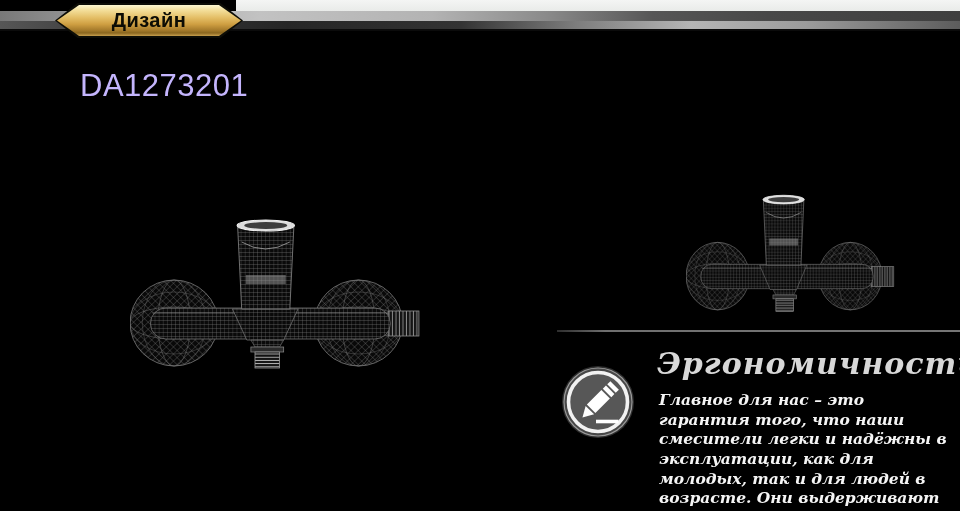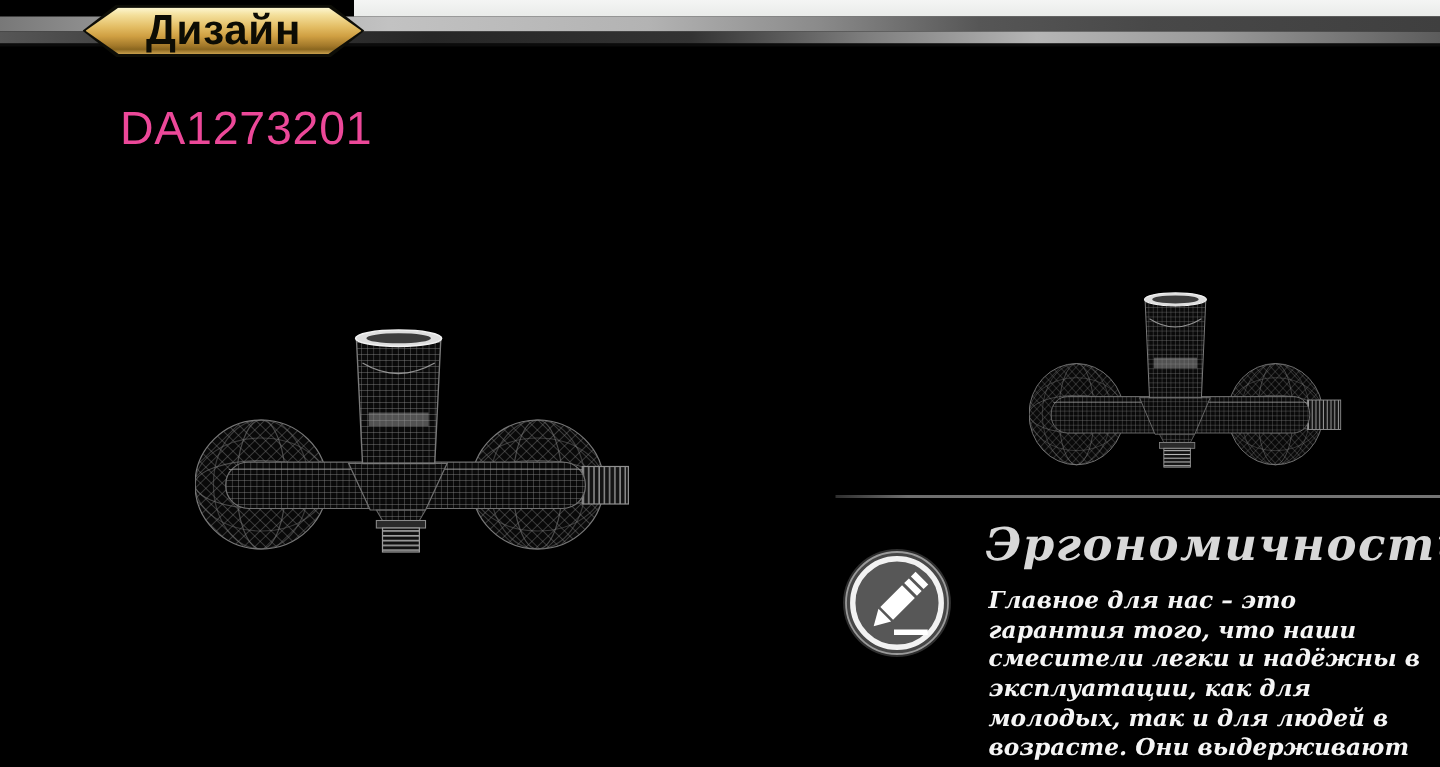--- a/index.html
+++ b/index.html
@@ -28,27 +28,27 @@
     clip-path:polygon(0 50%,12% 0,88% 0,100% 50%,88% 100%,12% 100%);
     background:#0d0d07;
   }
   .badge-inner{
     position:absolute;left:2px;top:2px;right:2px;bottom:2px;
     clip-path:polygon(0 50%,12% 0,88% 0,100% 50%,88% 100%,12% 100%);
     background:linear-gradient(180deg,#fdf7d2 0%,#f4e09c 16%,#e3bd64 42%,#cf9f42 62%,#a3792a 82%,#8a661f 90%,#c79e4c 100%);
     display:flex;align-items:center;justify-content:center;
   }
   .badge-label{
-    font-size:28px;font-weight:bold;color:#0c0c04;letter-spacing:0.5px;
+    font-size:20px;font-weight:bold;color:#0c0c04;letter-spacing:0.5px;
     font-family:"Liberation Sans",sans-serif;line-height:1;padding-bottom:2px;
   }
   
   .product-code{
     position:absolute;left:80px;top:68px;
-    font-size:31px;color:#ec4899;letter-spacing:0.5px;
+    font-size:31px;color:#c4b5fd;letter-spacing:0.5px;
     font-family:"Liberation Sans",sans-serif;
   }
   
   .faucet-large{position:absolute;left:130px;top:212px;width:292px;height:158px;}
   .faucet-small{position:absolute;left:686px;top:189px;width:210px;height:124px;}
   
   .feature-divider{
     position:absolute;left:557px;top:330px;width:403px;height:2px;
     background:linear-gradient(90deg,#2e2e2e 0%,#6f6f6f 12%,#757575 100%);
   }

